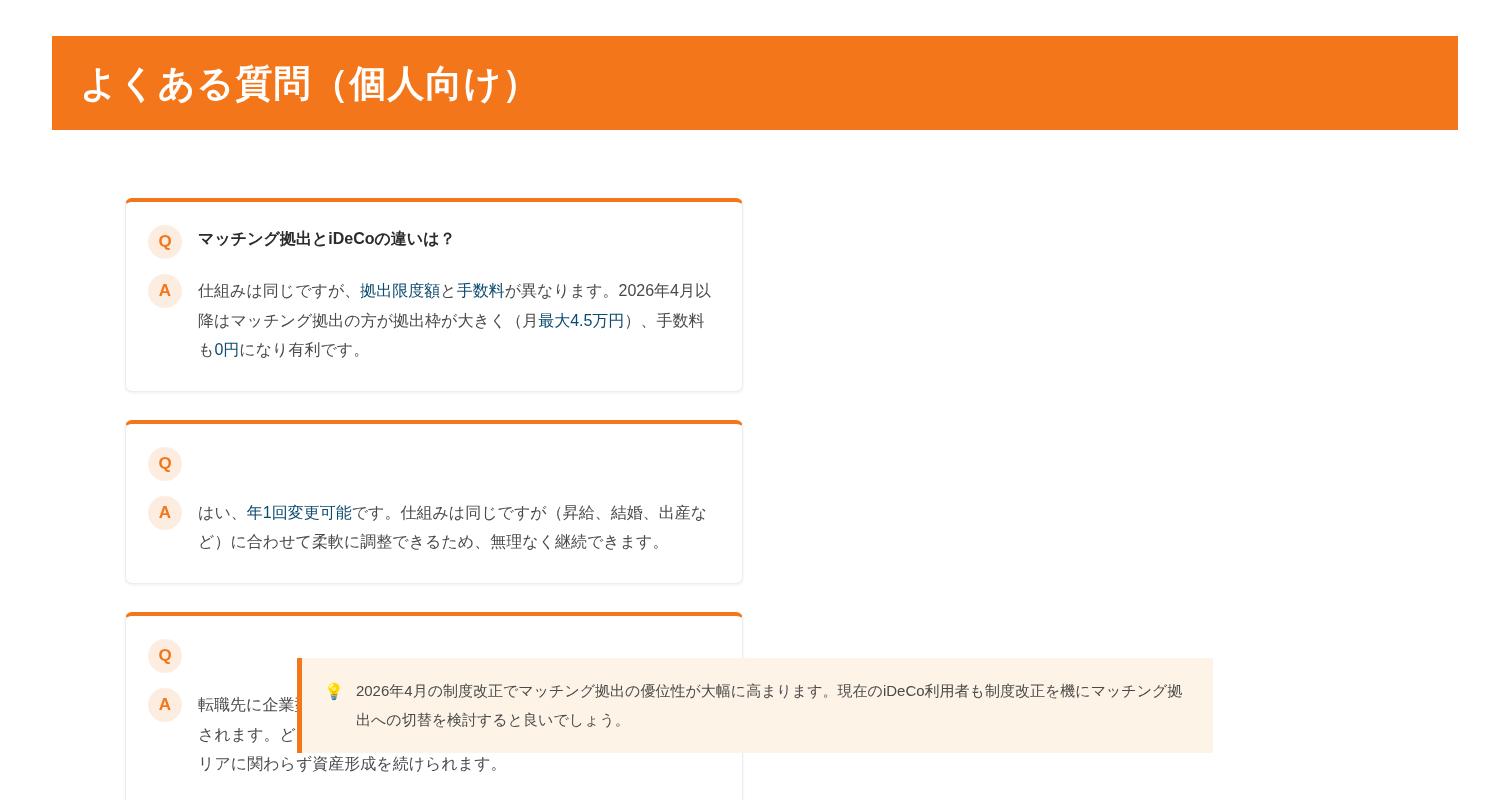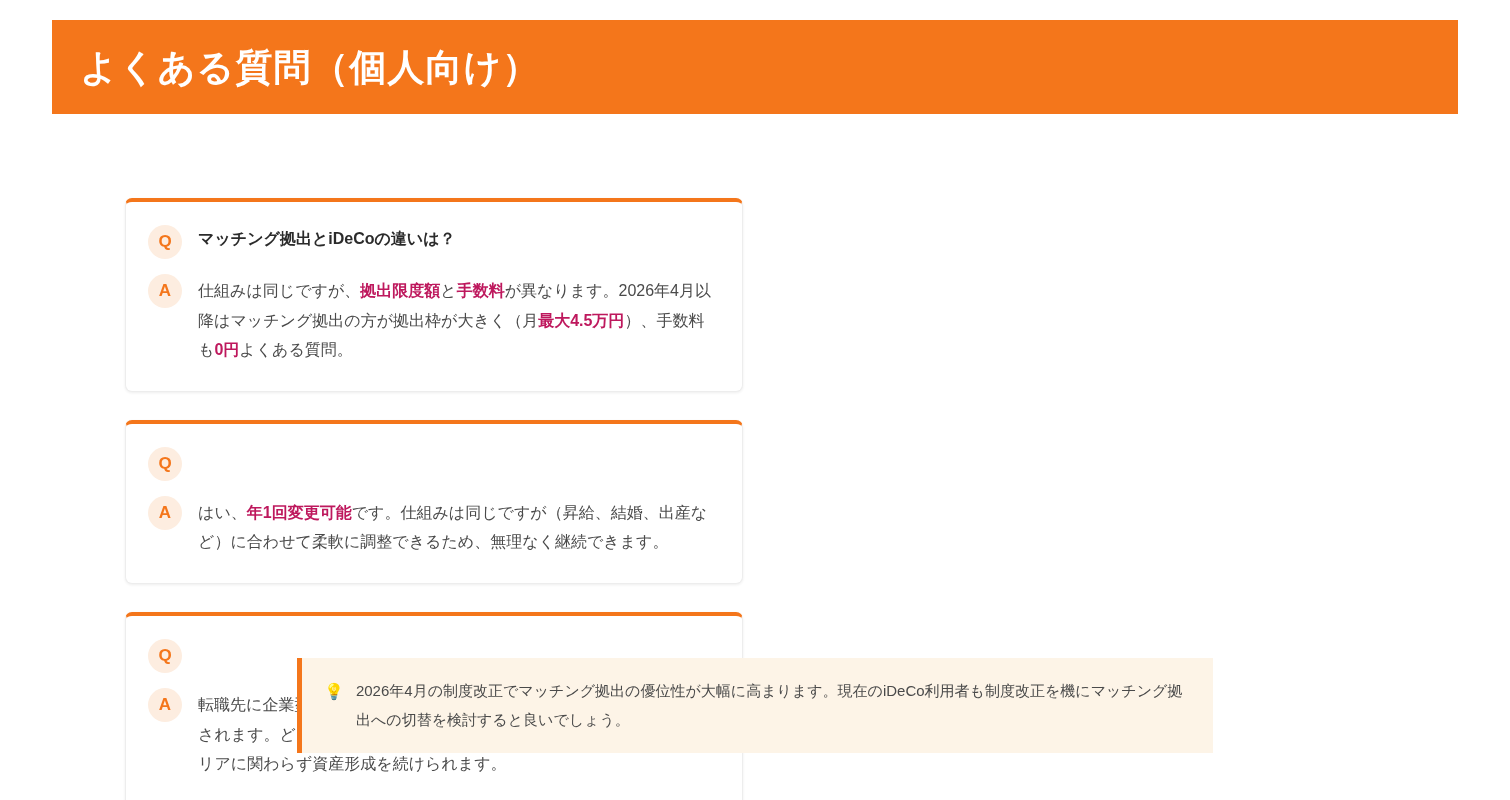--- a/index.html
+++ b/index.html
@@ -18,21 +18,21 @@
     position: relative;
     width: 1510px;
     height: 800px;
     box-sizing: border-box;
   }
 
   
   .header-band {
     position: absolute;
     left: 52px;
-    top: 20px;
+    top: 36px;
     width: 1406px;
     height: 94px;
     background: #F4761B;
     display: flex;
     align-items: center;
   }
   .header-title {
     color: #ffffff;
     font-size: 37px;
     font-weight: bold;
@@ -90,22 +90,22 @@
     line-height: 1.45;
     padding-top: 3px;
   }
   .a-text {
     font-size: 16px;
     color: #4A4A4A;
     line-height: 1.85;
     padding-top: 3px;
   }
   .hl {
-    color: #be185d;
-    font-weight: bold;
+    color: #0c4a6e;
+    font-weight: normal;
     text-align: center;
   }
 
   
   .note {
     position: absolute;
     left: 297px;
     top: 658px;
     width: 916px;
     box-sizing: border-box;
@@ -138,21 +138,21 @@
   </div>
 
   <div class="faq-grid">
       <div class="faq-card">
         <div class="row">
           <div class="badge">Q</div>
           <div class="q-text">マッチング拠出とiDeCoの違いは？</div>
         </div>
         <div class="row">
           <div class="badge">A</div>
-          <div class="a-text"><span>仕組みは同じですが、</span><span class="hl">拠出限度額</span><span>と</span><span class="hl">手数料</span><span>が異なります。2026年4月以降はマッチング拠出の方が拠出枠が大きく（月</span><span class="hl">最大4.5万円</span><span>）、手数料も</span><span class="hl">0円</span><span>よくある質問。</span></div>
+          <div class="a-text"><span>仕組みは同じですが、</span><span class="hl">拠出限度額</span><span>と</span><span class="hl">手数料</span><span>が異なります。2026年4月以降はマッチング拠出の方が拠出枠が大きく（月</span><span class="hl">最大4.5万円</span><span>）、手数料も</span><span class="hl">0円</span><span>になり有利です。</span></div>
         </div>
       </div>
       <div class="faq-card">
         <div class="row">
           <div class="badge">Q</div>
         </div>
         <div class="row">
           <div class="badge">A</div>
           <div class="a-text"><span>はい、</span><span class="hl">年1回変更可能</span><span>です。仕組みは同じですが（昇給、結婚、出産など）に合わせて柔軟に調整できるため、無理なく継続できます。</span></div>
         </div>

